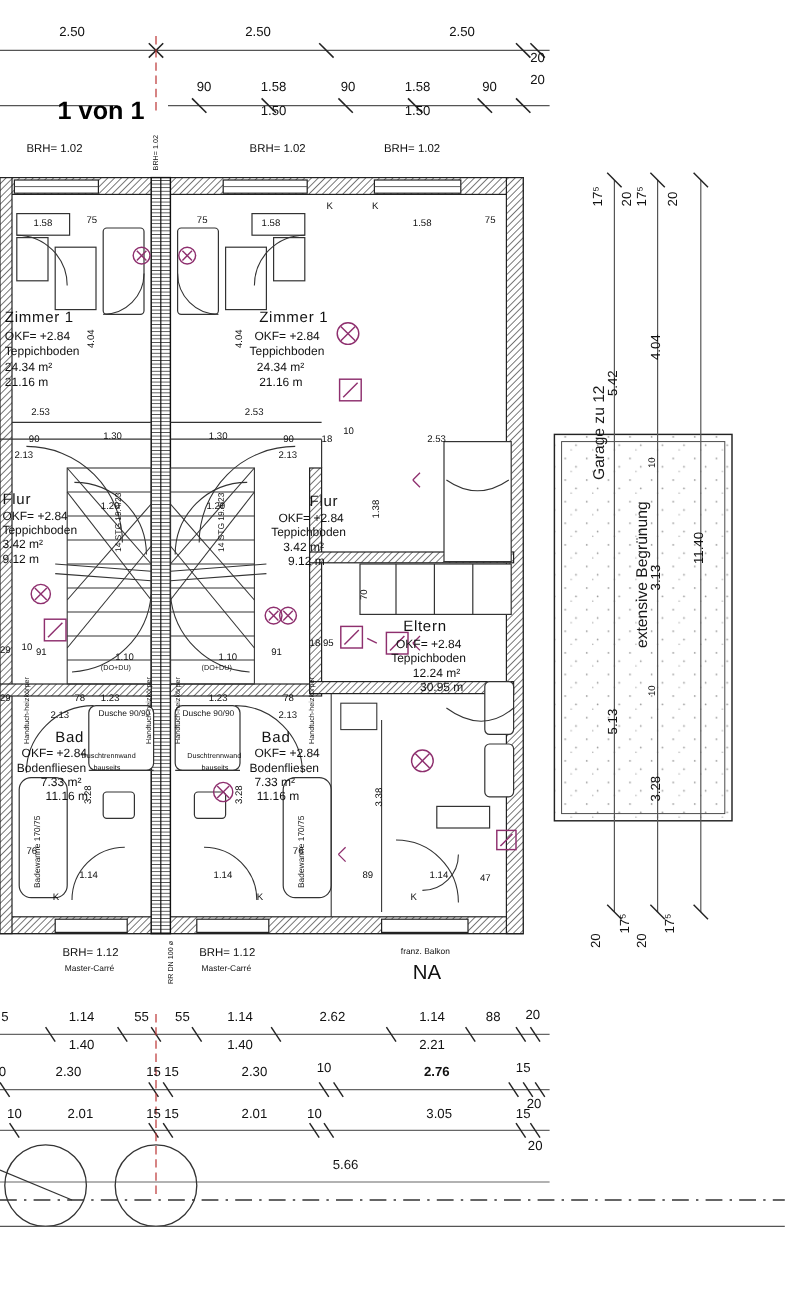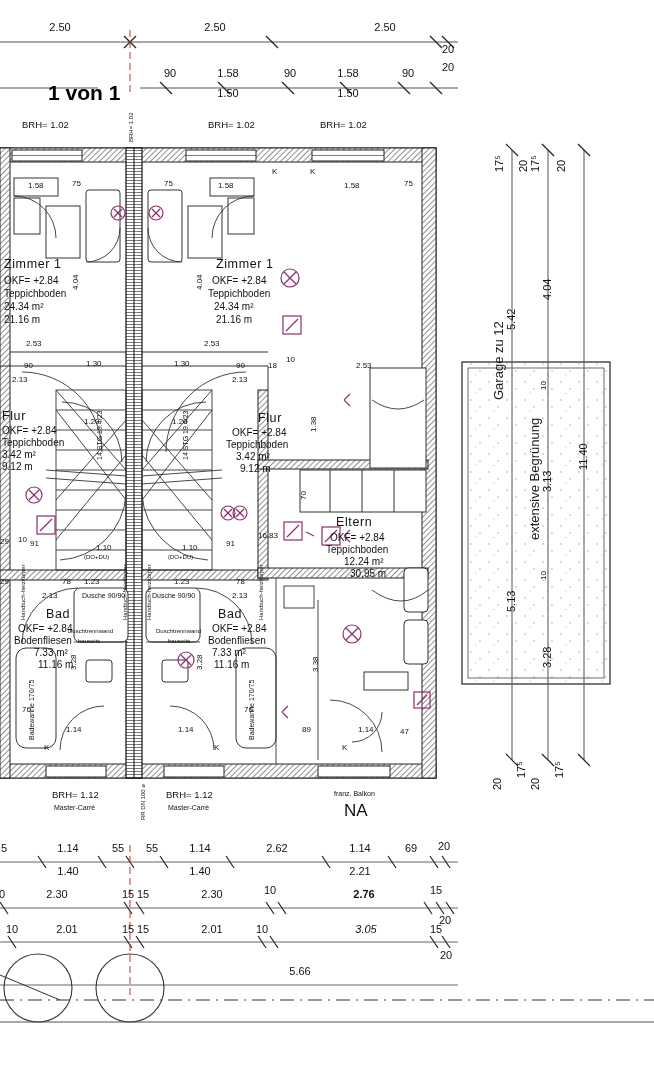--- a/index.html
+++ b/index.html
@@ -441,21 +441,21 @@
   <div class="t dimXS" style="left:66px;top:726px;">1.14</div>
   <div class="t dimXS" style="left:178px;top:726px;">1.14</div>
   <div class="t dimXS" style="left:358px;top:726px;">1.14</div>
   <div class="t dimXS" style="left:22px;top:706px;">76</div>
   <div class="t dimXS" style="left:244px;top:706px;">76</div>
   <div class="t dimXS" style="left:0px;top:538px;">29</div>
   <div class="t dimXS" style="left:0px;top:578px;">29</div>
   <div class="t dimXS" style="left:268px;top:362px;">18</div>
   <div class="t dimXS" style="left:286px;top:356px;">10</div>
   <div class="t dimXS" style="left:18px;top:536px;">10</div>
-  <div class="t dimXS" style="left:258px;top:532px;">16.83</div>
+  <div class="t dimXS" style="left:258px;top:532px;">18.95</div>
   <div class="t dimXS" style="left:72px;top:180px;">75</div>
   <div class="t dimXS" style="left:164px;top:180px;">75</div>
   <div class="t dimXS" style="left:28px;top:182px;">1.58</div>
   <div class="t dimXS" style="left:218px;top:182px;">1.58</div>
   <div class="t dimXS" style="left:344px;top:182px;">1.58</div>
   <div class="t dimXS rot90" style="left:300px;top:500px;">70</div>
   <div class="t dimXS" style="left:404px;top:180px;">75</div>
 
   <div class="t dimXS" style="left:272px;top:168px;">K</div>
   <div class="t dimXS" style="left:310px;top:168px;">K</div>
@@ -495,38 +495,38 @@
   <div class="t dim ctr" style="left:4px;top:843px;">5</div>
   <div class="t dim ctr" style="left:68px;top:843px;">1.14</div>
   <div class="t dim ctr" style="left:68px;top:866px;">1.40</div>
   <div class="t dim ctr" style="left:118px;top:843px;">55</div>
   <div class="t dim ctr" style="left:152px;top:843px;">55</div>
   <div class="t dim ctr" style="left:200px;top:843px;">1.14</div>
   <div class="t dim ctr" style="left:200px;top:866px;">1.40</div>
   <div class="t dim ctr" style="left:277px;top:843px;">2.62</div>
   <div class="t dim ctr" style="left:360px;top:843px;">1.14</div>
   <div class="t dim ctr" style="left:360px;top:866px;">2.21</div>
-  <div class="t dim ctr" style="left:411px;top:843px;">69</div>
+  <div class="t dim ctr" style="left:411px;top:843px;">88</div>
   <div class="t dim ctr" style="left:444px;top:841px;">20</div>
 
   <div class="t dim ctr" style="left:2px;top:889px;">0</div>
   <div class="t dim ctr" style="left:57px;top:889px;">2.30</div>
   <div class="t dim ctr" style="left:128px;top:889px;">15</div>
   <div class="t dim ctr" style="left:143px;top:889px;">15</div>
   <div class="t dim ctr" style="left:212px;top:889px;">2.30</div>
   <div class="t dim ctr" style="left:270px;top:885px;">10</div>
   <div class="t dim ctr" style="left:364px;top:889px;font-weight:bold;">2.76</div>
   <div class="t dim ctr" style="left:436px;top:885px;">15</div>
   <div class="t dim ctr" style="left:445px;top:915px;">20</div>
 
   <div class="t dim ctr" style="left:12px;top:924px;">10</div>
   <div class="t dim ctr" style="left:67px;top:924px;">2.01</div>
   <div class="t dim ctr" style="left:128px;top:924px;">15</div>
   <div class="t dim ctr" style="left:143px;top:924px;">15</div>
   <div class="t dim ctr" style="left:212px;top:924px;">2.01</div>
   <div class="t dim ctr" style="left:262px;top:924px;">10</div>
-  <div class="t dim ctr" style="left:366px;top:924px;font-style:italic;">3.05</div>
+  <div class="t dim ctr" style="left:366px;top:924px;">3.05</div>
   <div class="t dim ctr" style="left:436px;top:924px;">15</div>
   <div class="t dim ctr" style="left:446px;top:950px;">20</div>
 
-  <div class="t dim ctr" style="left:300px;top:966px;">5.66</div>
+  <div class="t dim ctr" style="left:288px;top:966px;">5.66</div>
 
 </div>
 
 </body></html>

